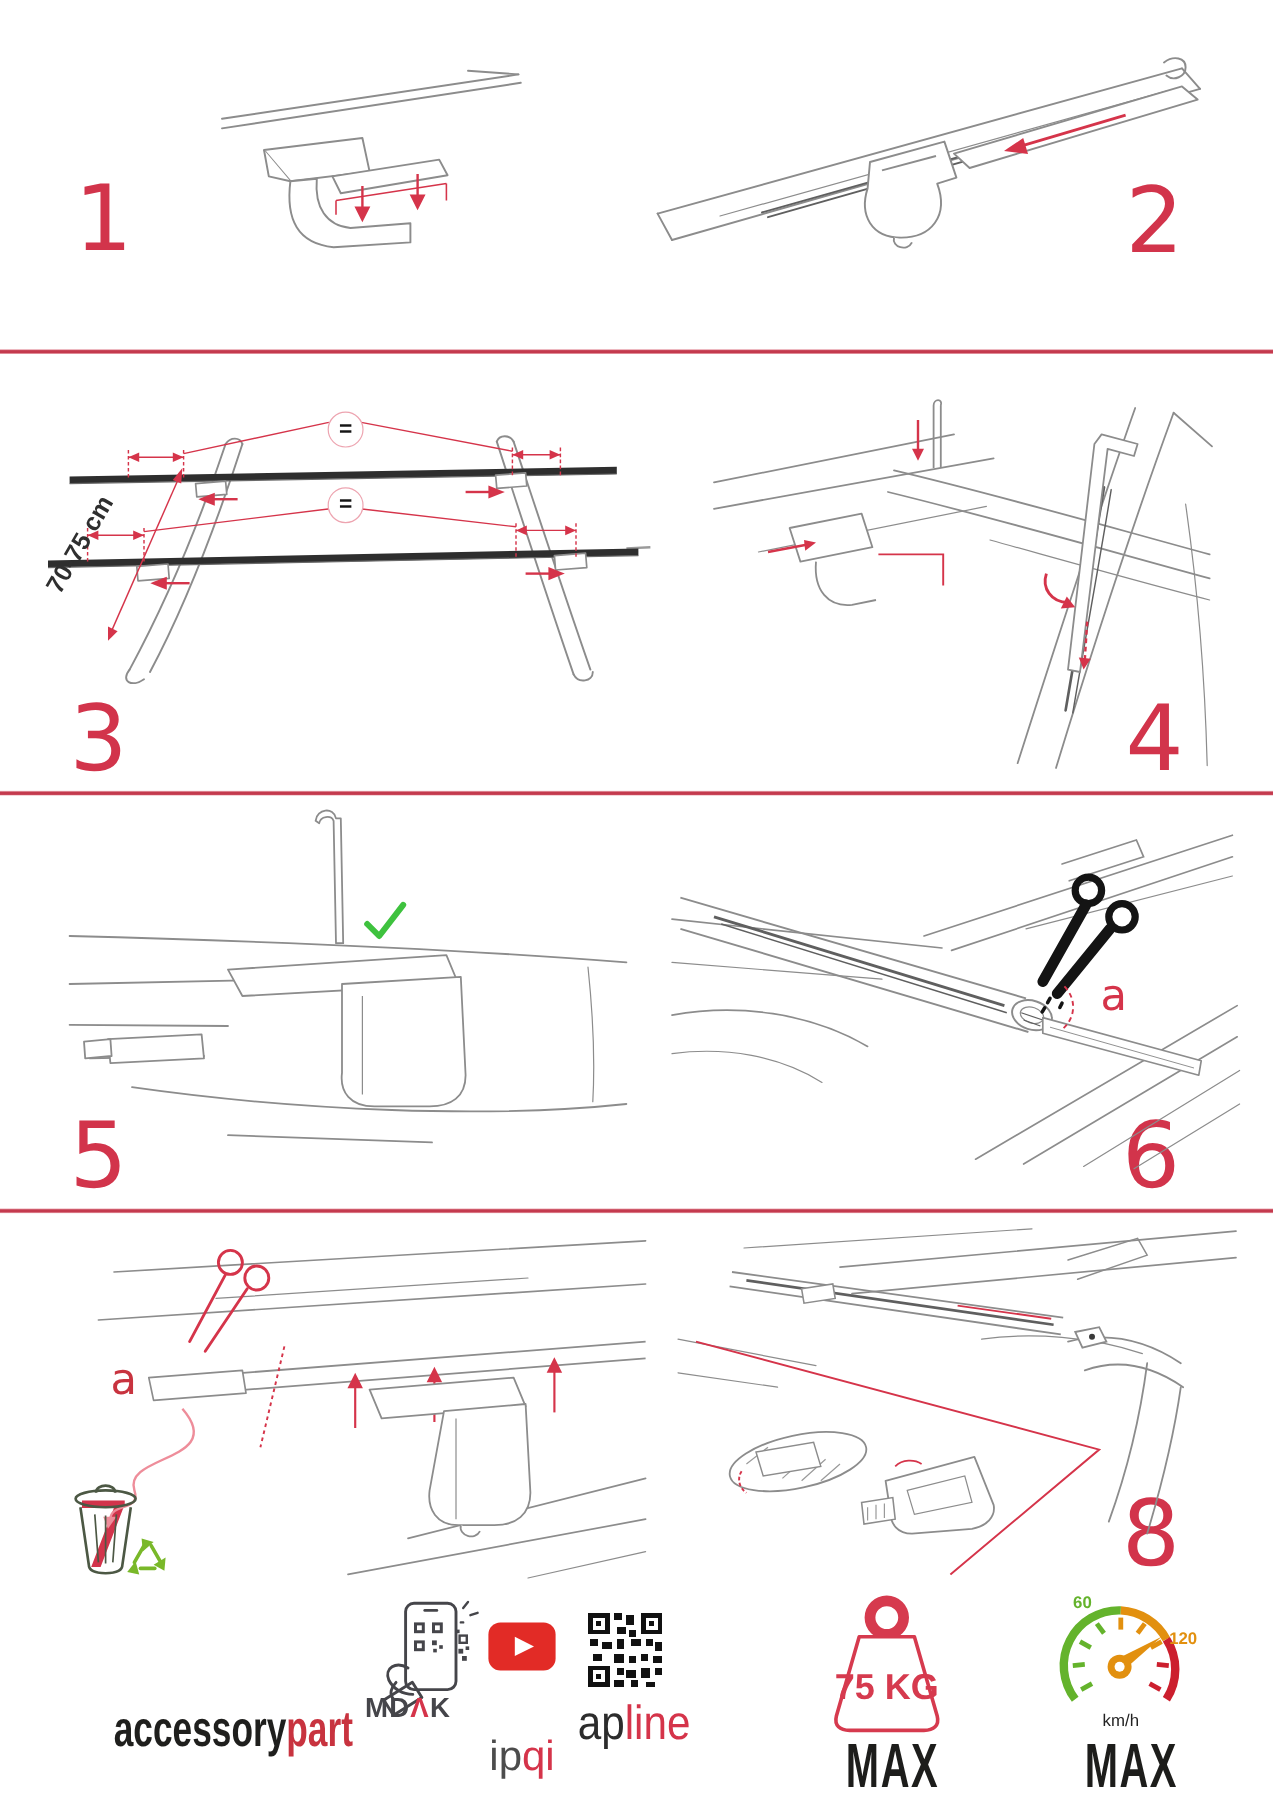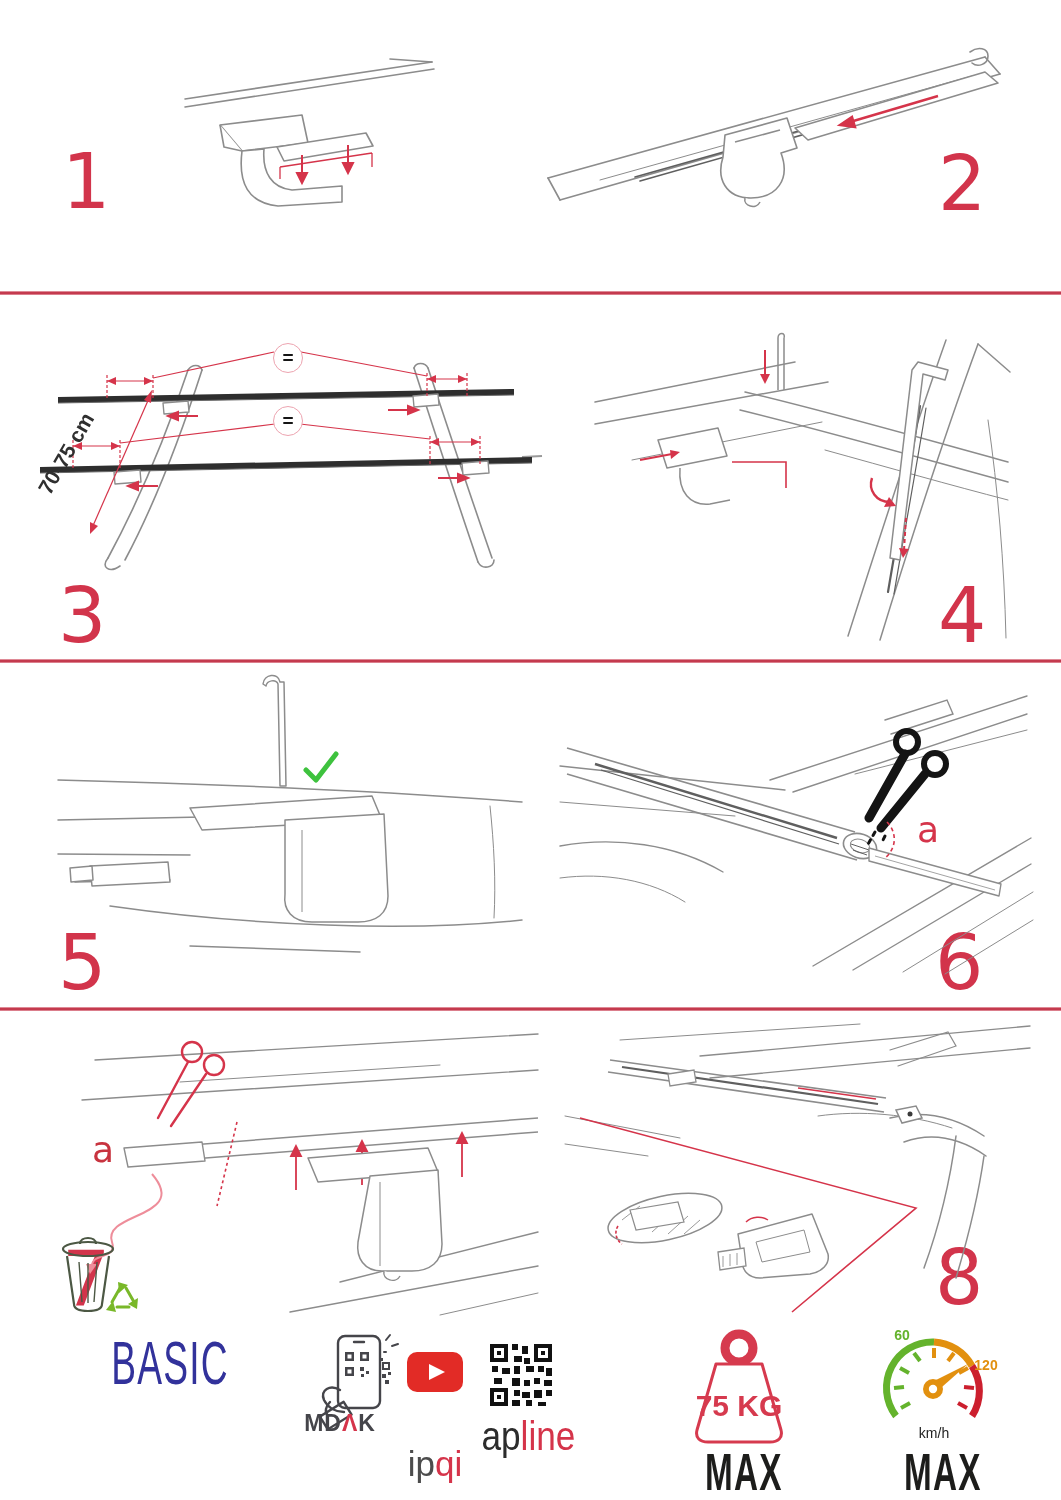--- a/index.html
+++ b/index.html
@@ -384,22 +384,22 @@
       <path d="M70,190 L118,182 L124,202 L76,210 Z" fill="#ffffff" stroke="#8c8c8c" stroke-width="1.2"></path>
       <path d="M178,214 L252,194 L268,234 C270,244 262,252 250,254 L200,258 C188,258 182,250 182,240 Z" fill="#ffffff" stroke="#8c8c8c" stroke-width="1.5" stroke-linejoin="round"></path>
       <path d="M196,222 L244,210 L250,232 L202,242 Z" fill="none" stroke="#8c8c8c" stroke-width="1"></path>
       <path d="M158,232 L184,228 L186,246 L160,250 Z" fill="#ffffff" stroke="#8c8c8c" stroke-width="1.3"></path>
       <path d="M163,236 L163,247 M170,234 L170,246 M177,233 L177,245" stroke="#9a9a9a" stroke-width="1"></path>
       <path d="M58,206 C54,212 56,220 62,224" fill="none" stroke="#d5344a" stroke-width="1.6" stroke-dasharray="3 2"></path>
       <path d="M186,202 C192,196 202,196 208,200" fill="none" stroke="#d5344a" stroke-width="1.4"></path>
     </g>
   </svg>
 
-  <div class="basic-logo">
-    <span>BASIC</span>
+  <div class="brand-line">
+    <span class="in"><span class="brand-black">accessory</span><span class="brand-red">part</span></span>
   </div>
 
   <svg class="abs" style="left:310px;top:1328px;" width="92" height="100" viewBox="0 0 92 100">
     <g stroke="#45454a" fill="none" stroke-width="2.4" stroke-linejoin="round" stroke-linecap="round">
       <rect x="28" y="8" width="42" height="72" rx="7"></rect>
       <line x1="44" y1="14" x2="54" y2="14"></line>
       <path d="M30,62 C20,56 10,62 14,72 C18,80 26,84 34,84"></path>
       <path d="M20,74 C16,78 14,84 18,88"></path>
       <rect x="12" y="80" width="28" height="15" transform="rotate(-32 26 88)"></rect>
       <path d="M76,12 L80,7 M82,18 L88,16 M74,24 L76,24" stroke-width="2"></path>

